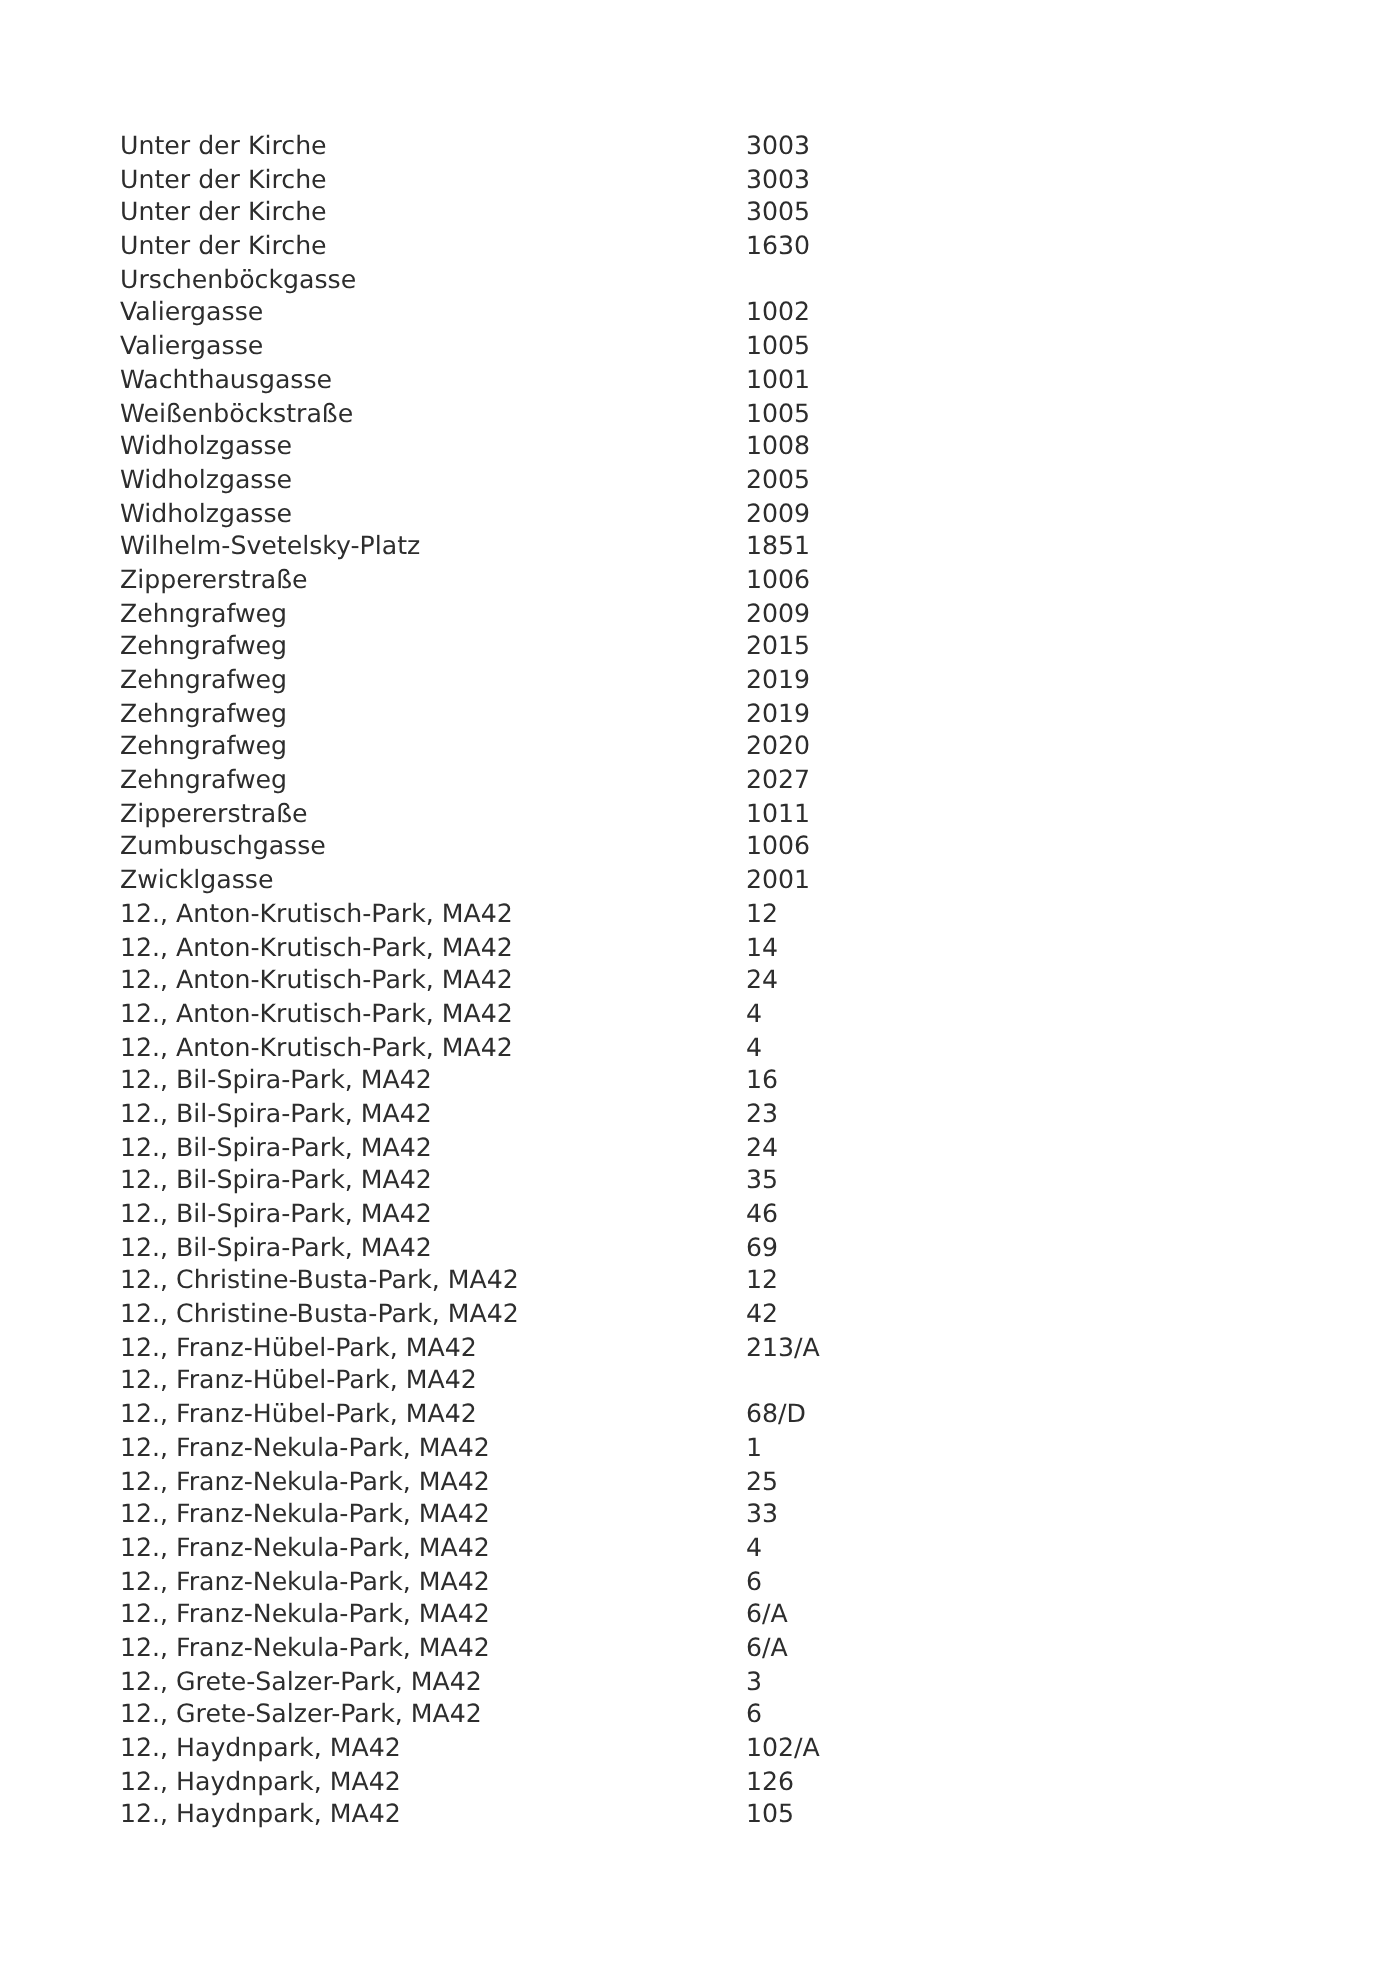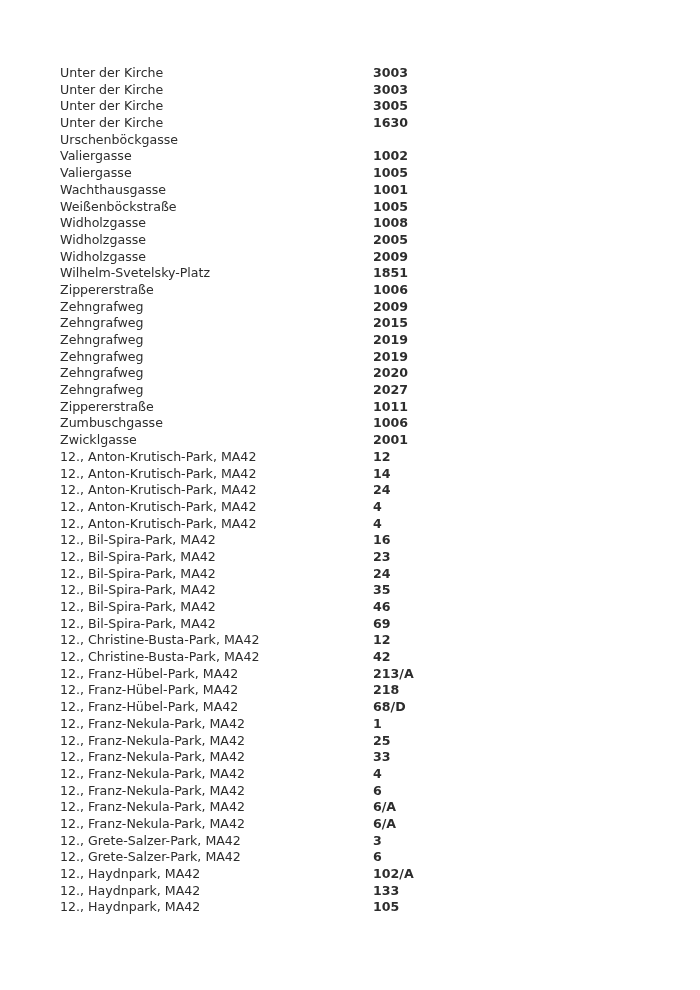--- a/index.html
+++ b/index.html
@@ -30,21 +30,20 @@
     font-size: 12.6px;
     white-space: nowrap;
   }
   .row .name {
     width: 313px;
     flex: 0 0 313px;
     overflow: hidden;
   }
   .row .num {
     flex: 1 1 auto;
-    font-weight: bold;
   }
 </style>
 </head>
 <body>
 
 <div class="page" style="background: rgb(255, 255, 255); color: rgb(45, 45, 45);">
   <div class="list" id="street-list">
 
       <div class="row">
         <span class="name">Unter der Kirche</span>
@@ -225,21 +224,20 @@
         <span class="num">42</span>
       </div>
 
       <div class="row">
         <span class="name">12., Franz-Hübel-Park, MA42</span>
         <span class="num">213/A</span>
       </div>
 
       <div class="row">
         <span class="name">12., Franz-Hübel-Park, MA42</span>
-        <span class="num">218</span>
       </div>
 
       <div class="row">
         <span class="name">12., Franz-Hübel-Park, MA42</span>
         <span class="num">68/D</span>
       </div>
 
       <div class="row">
         <span class="name">12., Franz-Nekula-Park, MA42</span>
         <span class="num">1</span>
@@ -285,21 +283,21 @@
         <span class="num">6</span>
       </div>
 
       <div class="row">
         <span class="name">12., Haydnpark, MA42</span>
         <span class="num">102/A</span>
       </div>
 
       <div class="row">
         <span class="name">12., Haydnpark, MA42</span>
-        <span class="num">133</span>
+        <span class="num">126</span>
       </div>
 
       <div class="row">
         <span class="name">12., Haydnpark, MA42</span>
         <span class="num">105</span>
       </div>
     </div>
 </div>
 
 </body></html>

